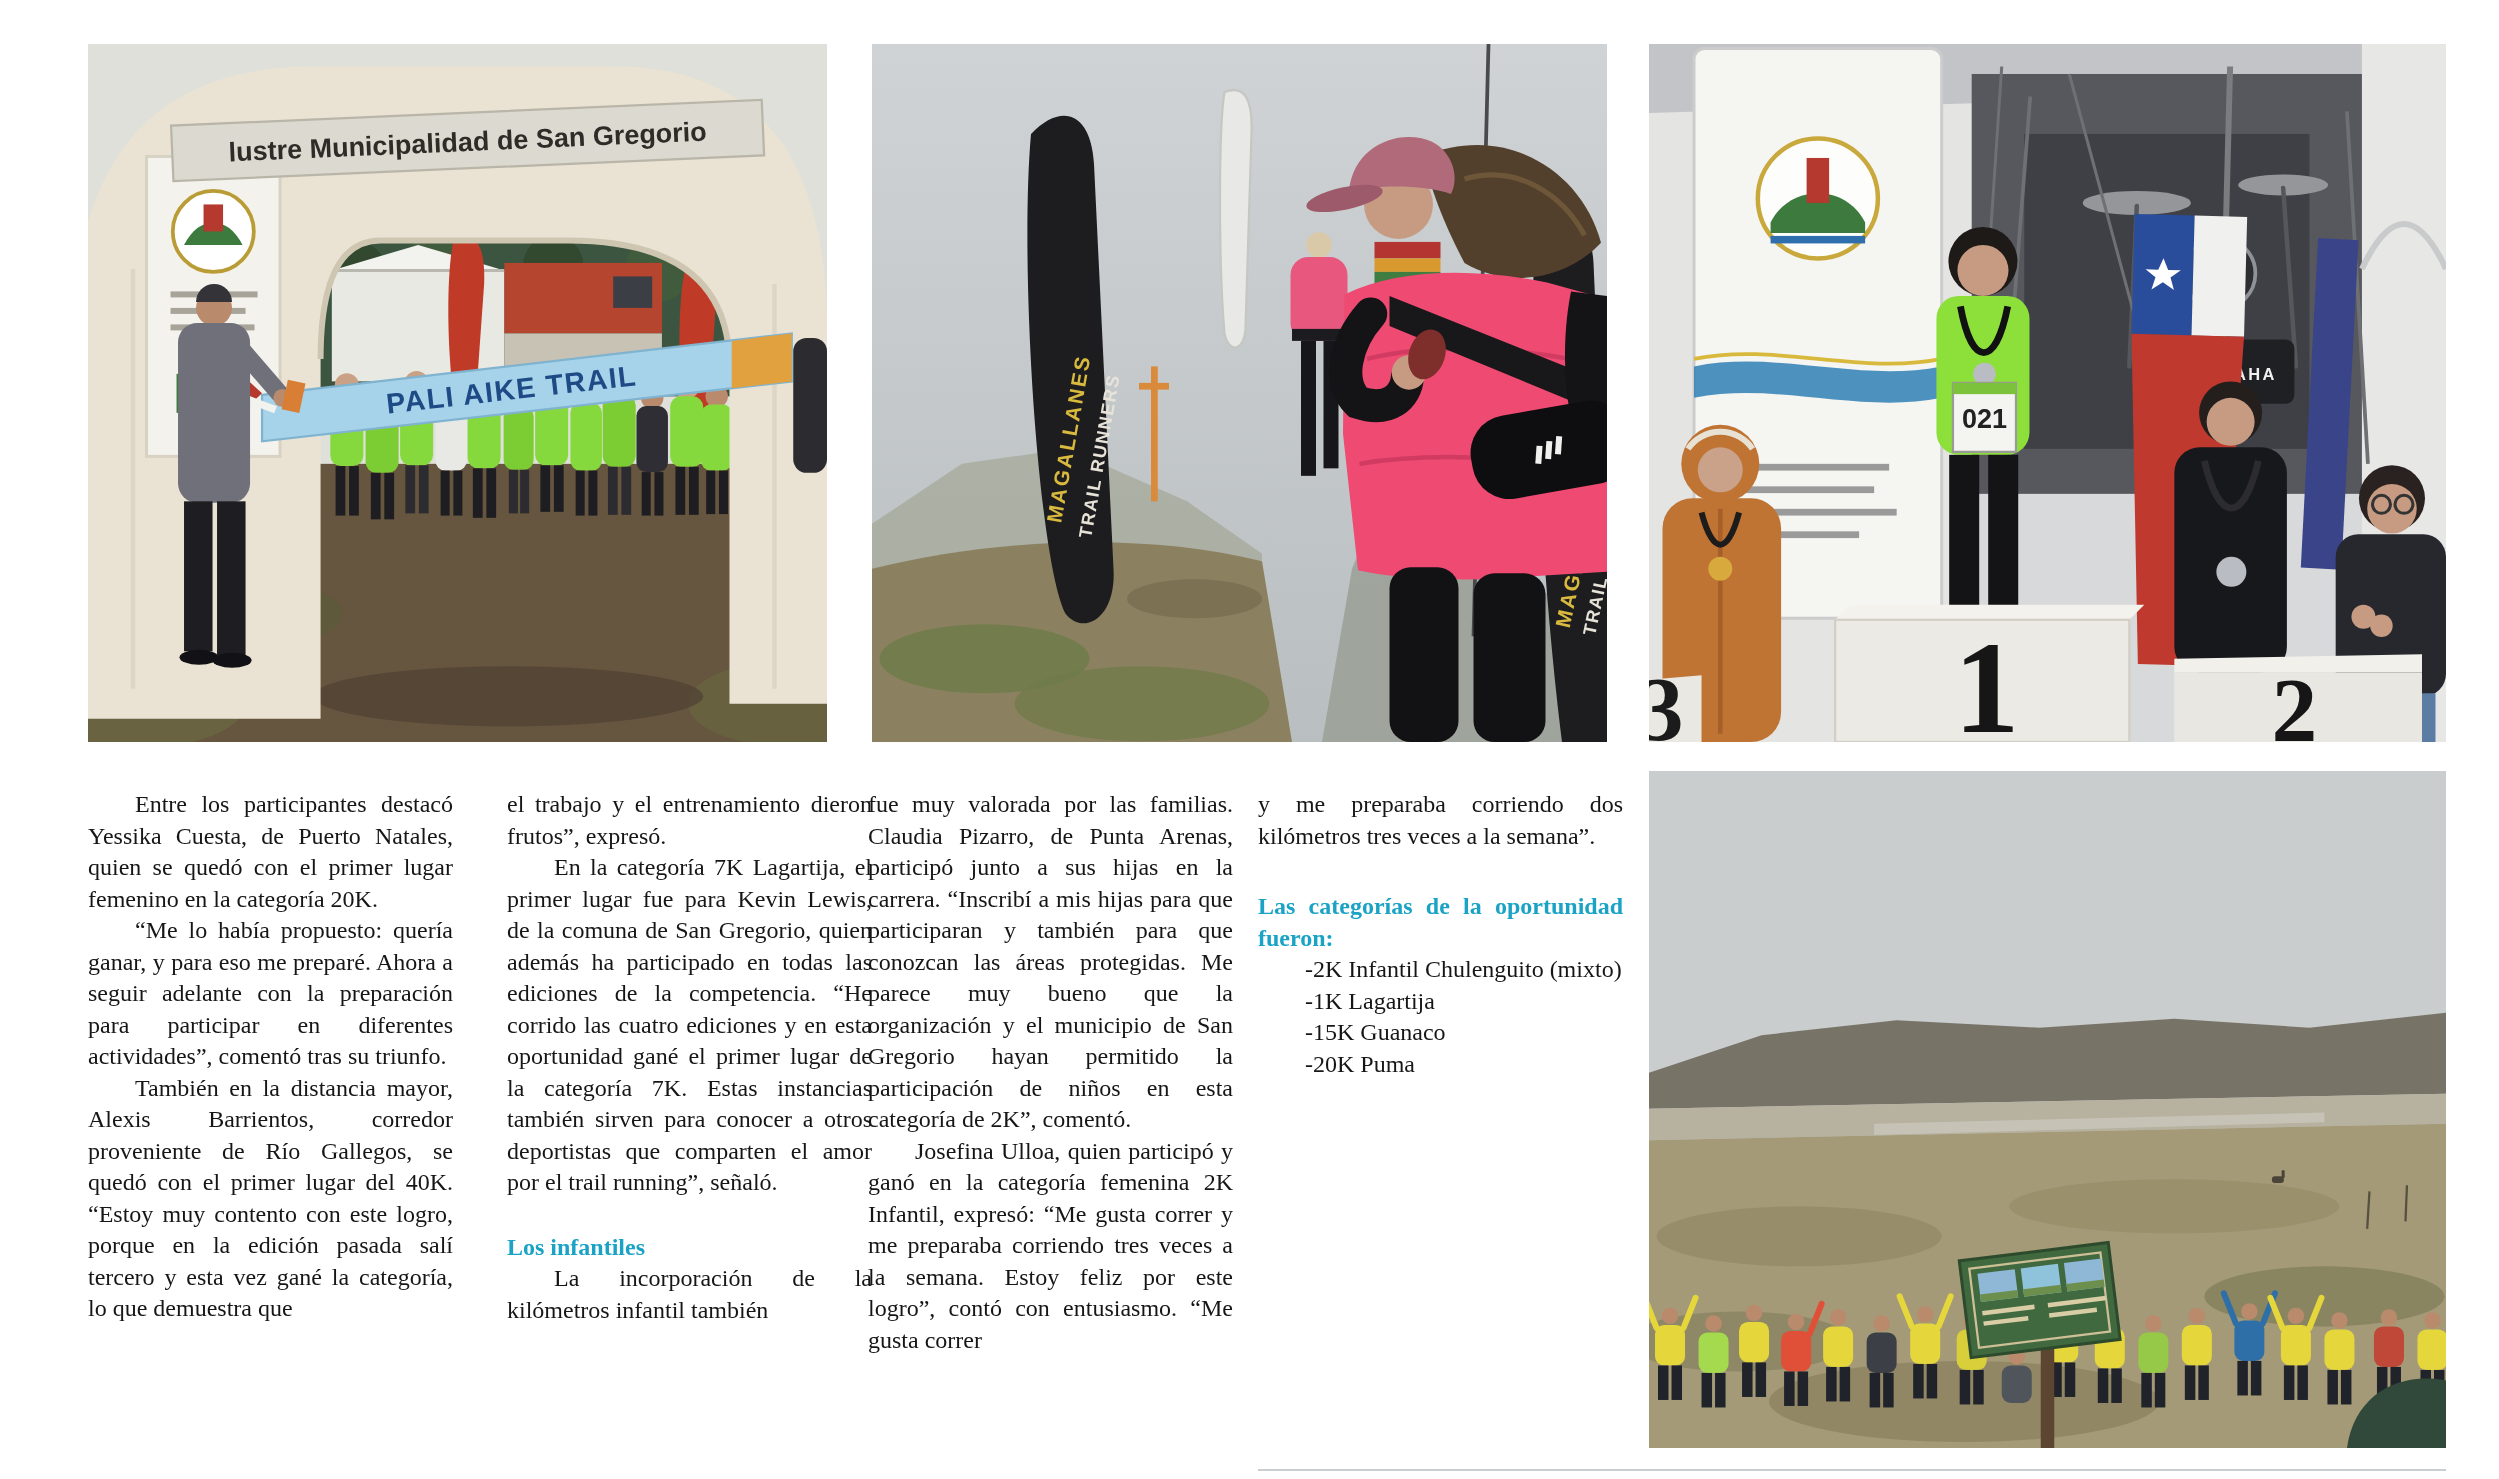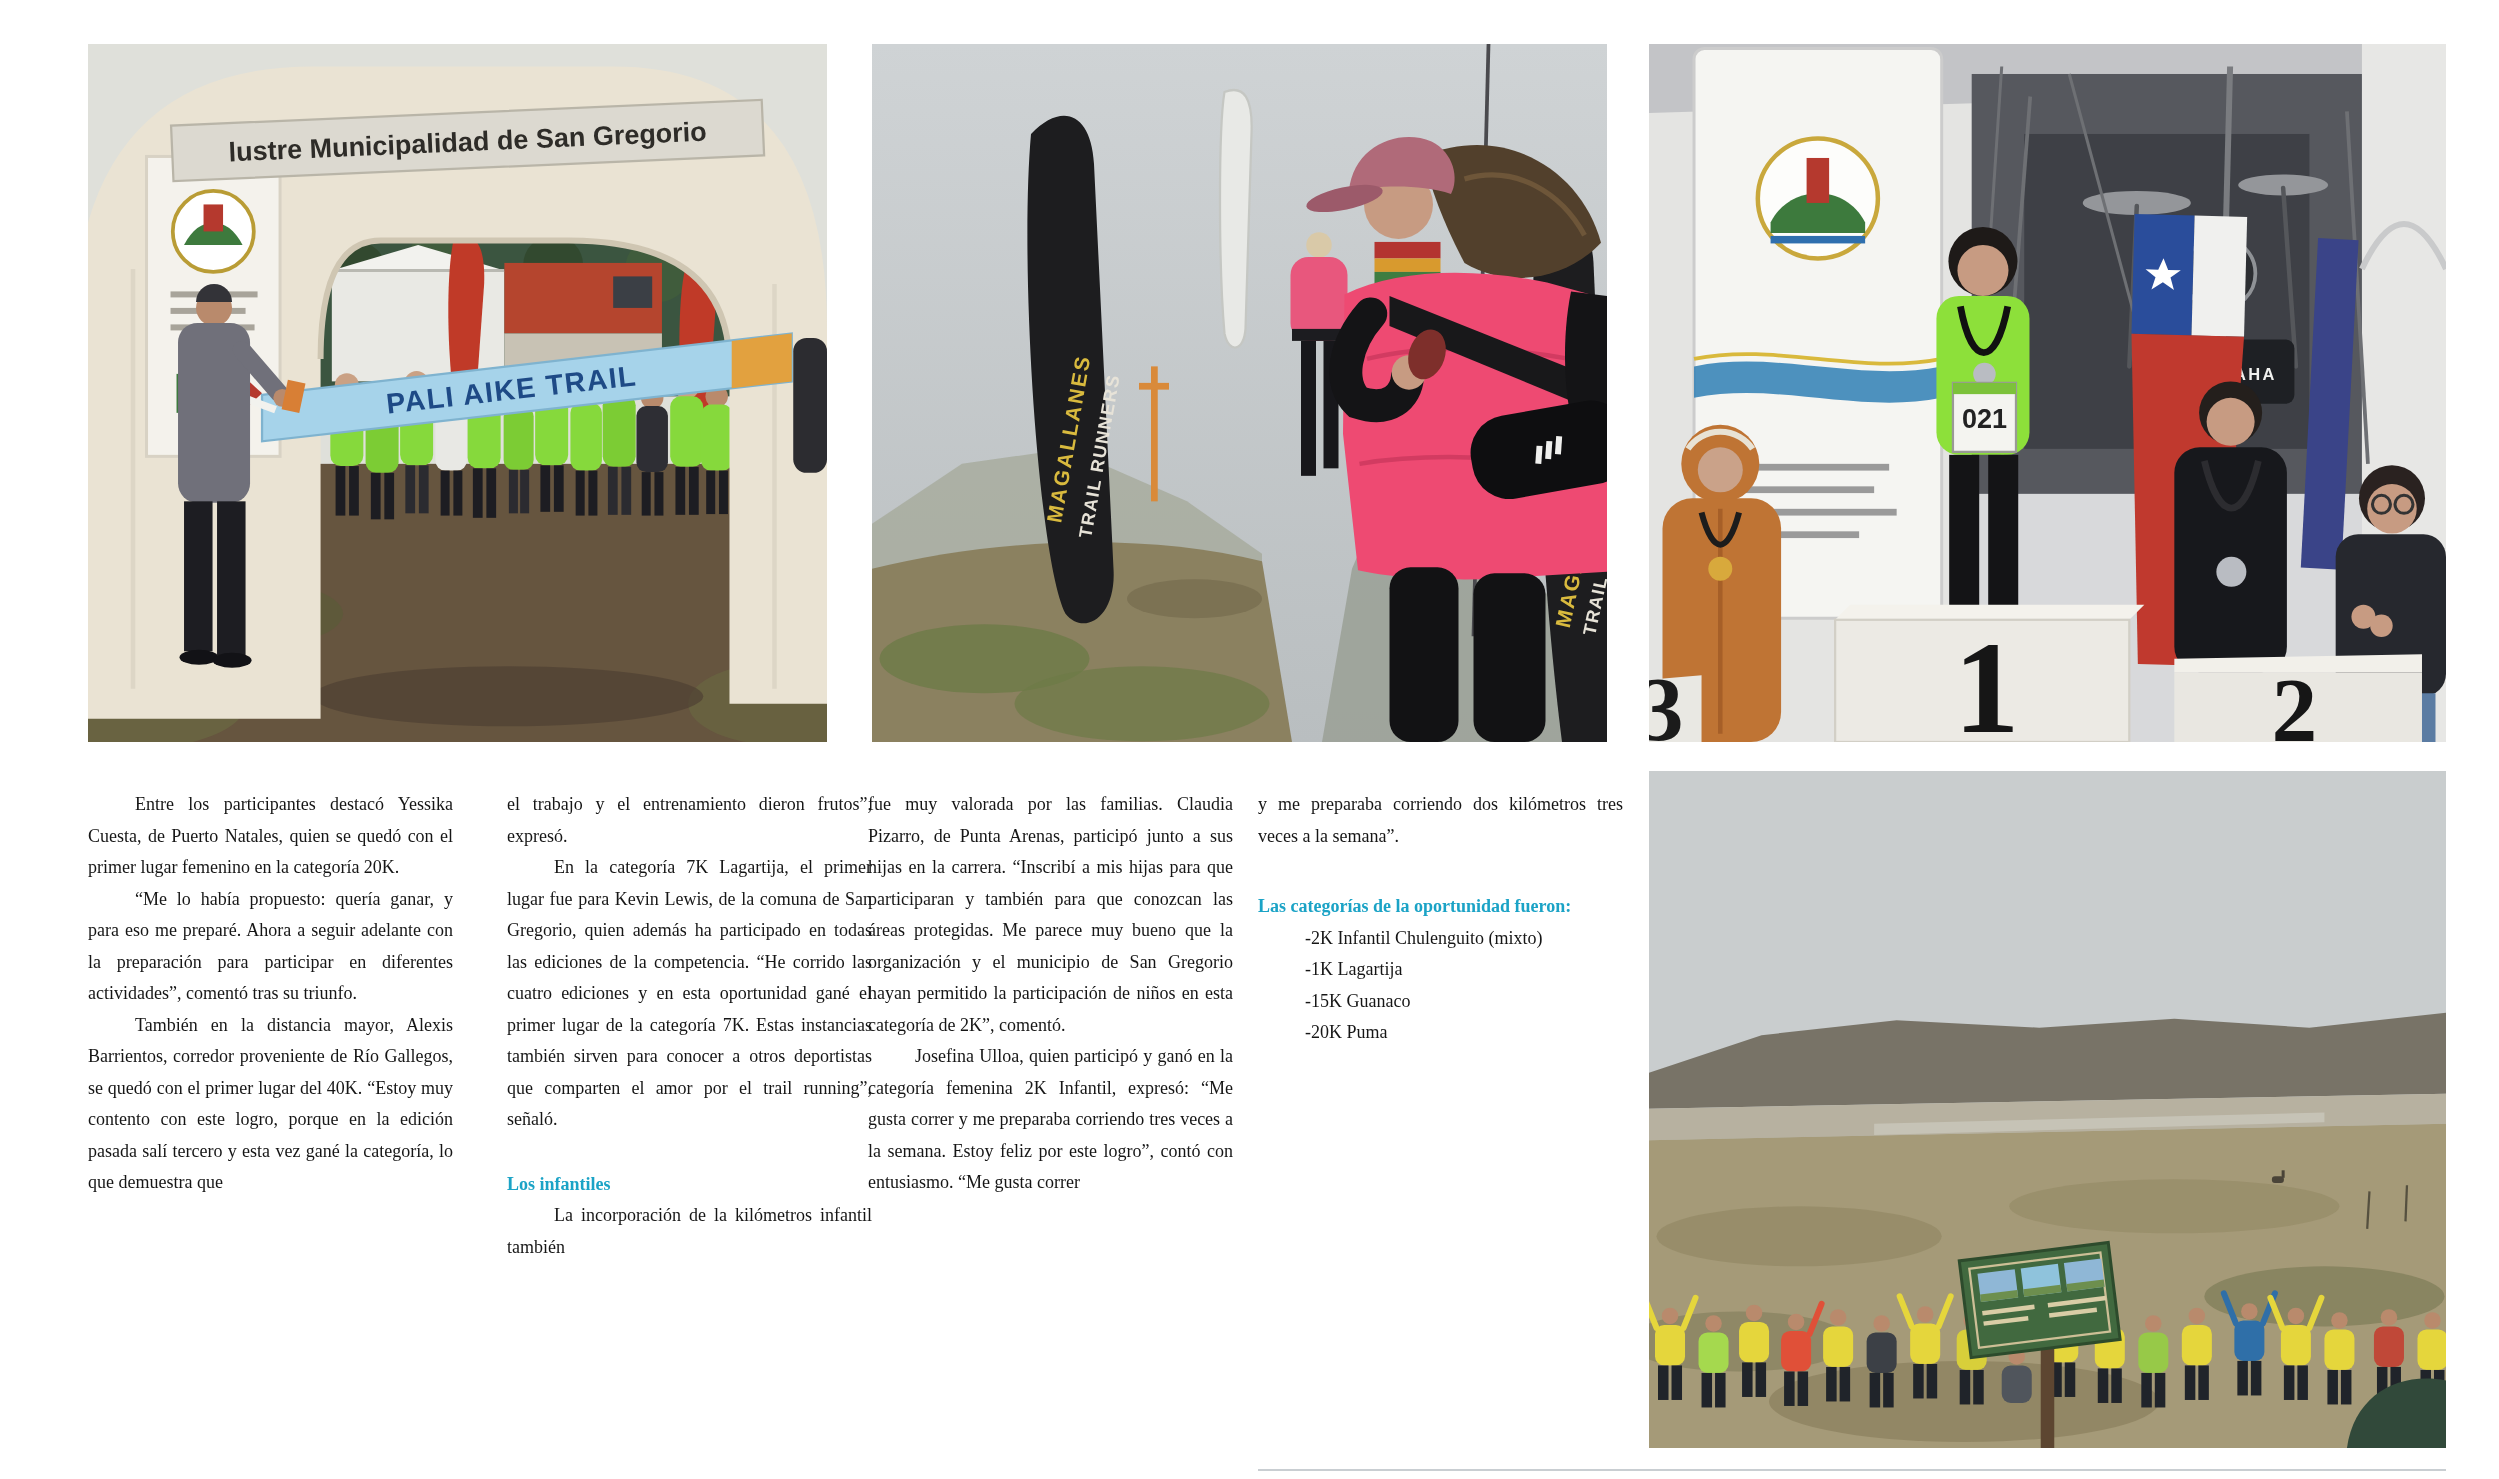--- a/index.html
+++ b/index.html
@@ -1,20 +1,20 @@
 <!DOCTYPE html>
 <html style="font-size:12px"><head>
 <meta charset="utf-8">
 <style>
   html,body{margin:0;padding:0;background:#ffffff;}
   #page{position:relative;width:2500px;height:1479px;background:#ffffff;overflow:hidden;
         font-family:"Liberation Serif",serif;color:#141414;}
   .photo{position:absolute;overflow:hidden;}
   .photo svg{display:block;width:100%;height:100%;}
-  .col{position:absolute;top:789px;width:365px;font-size:18px;line-height:31.5px;
+  .col{position:absolute;top:789px;width:365px;font-size:24px;line-height:31.5px;
        text-align:justify;color:#161616;}
   .col p{margin:0;}
   .indent{text-indent:47px;}
   .subhead{color:#1ba3c6;font-weight:bold;margin-top:35px !important;}
   .cat{margin:0;}
   #col2 .subhead{margin-top:33px !important;}
   #col4 .subhead{margin-top:39px !important;}
   #col4 .lastp{margin-top:35px !important;}
   .bottom-rule{position:absolute;left:1258px;top:1469px;width:1188px;height:2.3px;background:#c9ced2;}
   .svg-sans{font-family:"Liberation Sans",sans-serif;font-weight:bold;}

